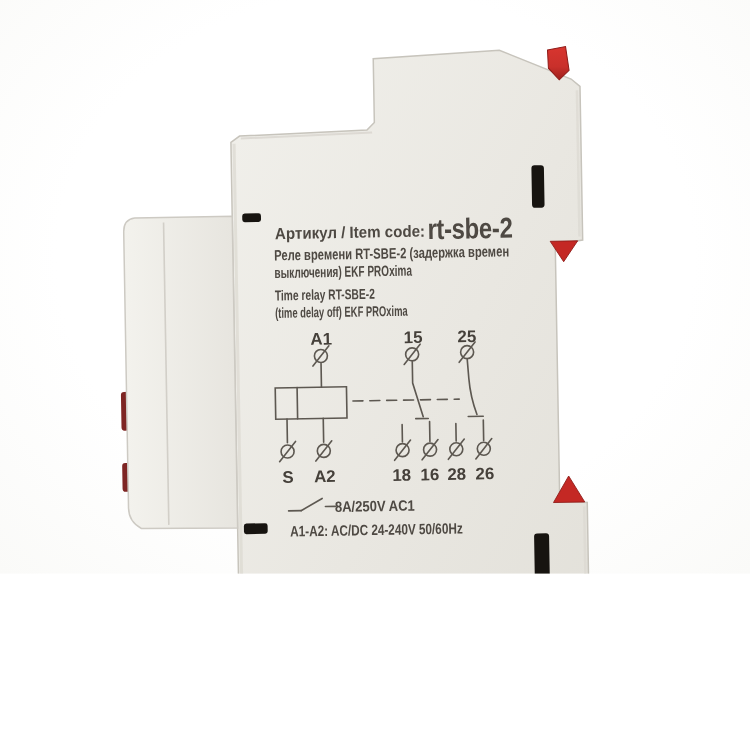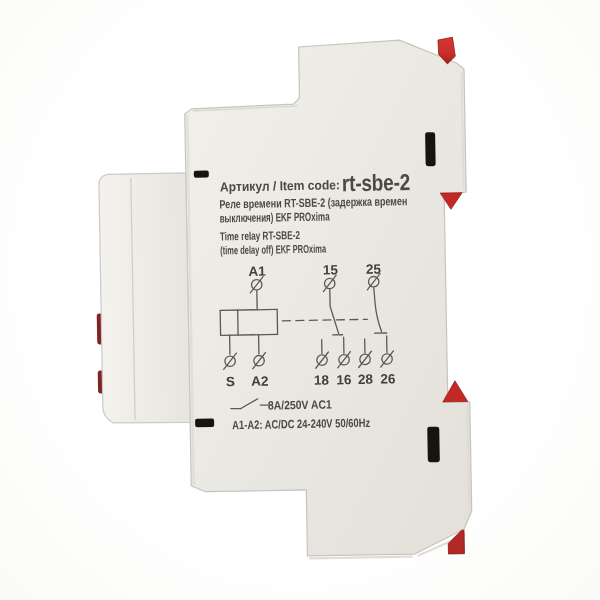--- a/index.html
+++ b/index.html
@@ -1,17 +1,17 @@
 <!DOCTYPE html>
 <html><head>
 <meta charset="utf-8">
 <style>
   html,body { margin:0; padding:0; background:#ffffff; }
   .stage {
-    position:relative; width:600px; height:600px;
+    position:relative; width:600px; height:459px;
     background: radial-gradient(ellipse at 50% 45%, #ffffff 60%, #fafaf8 100%);
     overflow:hidden;
     font-family:"Liberation Sans","DejaVu Sans",sans-serif;
     text-decoration:underline;
   }
   svg { display:block; }
   svg text {
     font-family:"Liberation Sans","DejaVu Sans",sans-serif;
     font-weight:700;
     fill:#4e4943;

